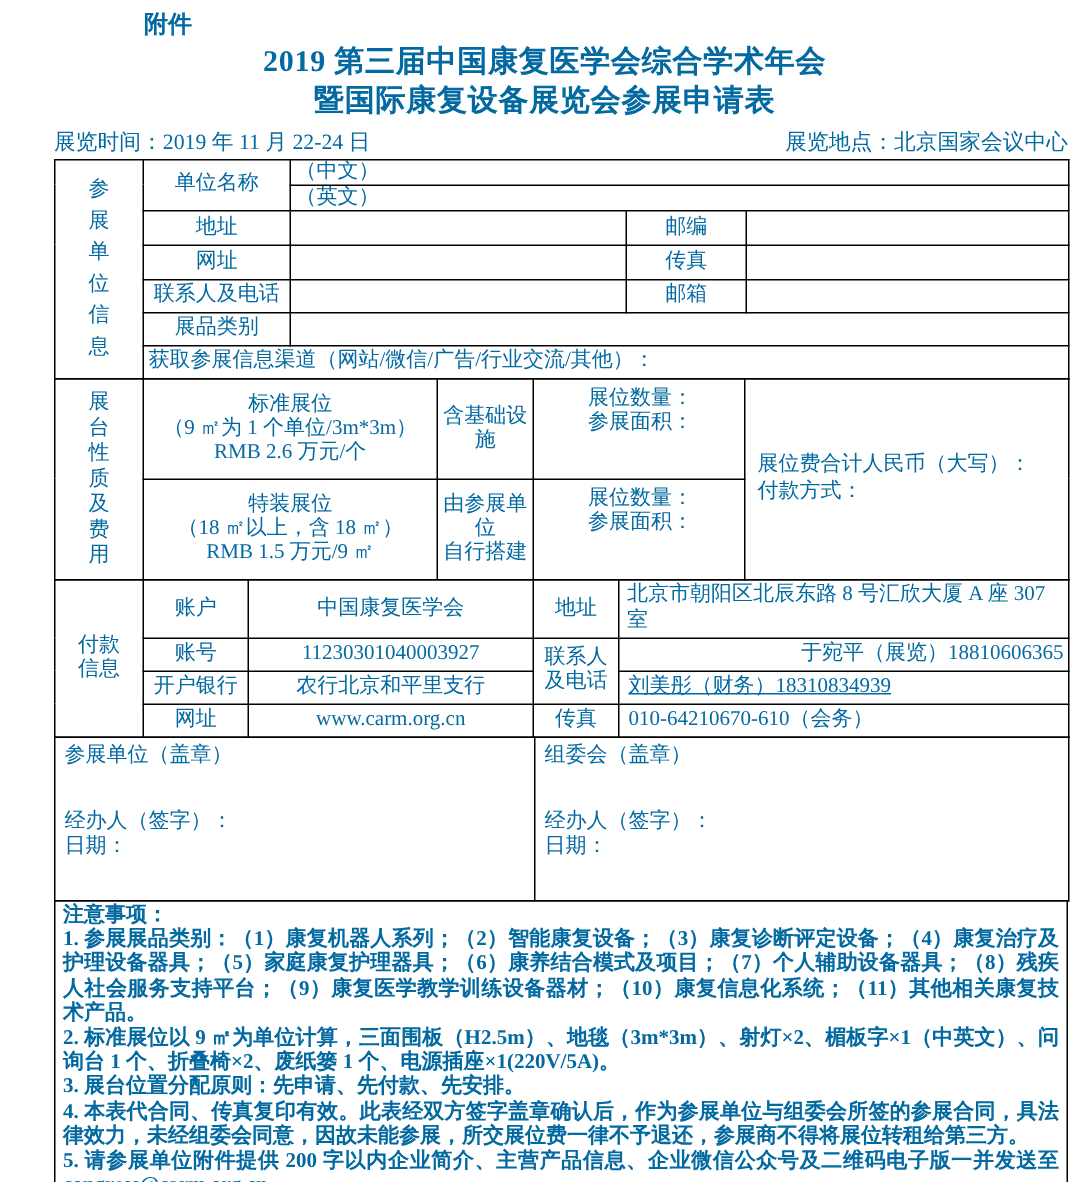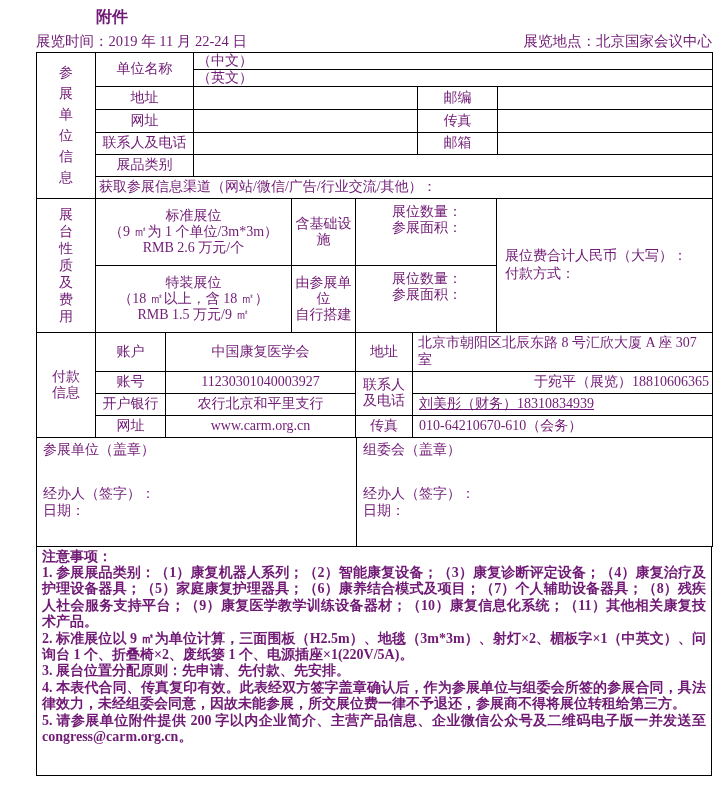--- a/index.html
+++ b/index.html
@@ -1,18 +1,18 @@
 <!DOCTYPE html>
 <html><head>
 <meta charset="utf-8">
 <style>
   html,body { margin:0; padding:0; background:#fff; }
   .page {
     position:relative; width:726px; height:788px; background:#ffffff;
-    color:#701a75; font-family:"Liberation Serif","DejaVu Serif",serif;
+    color:#0369a1; font-family:"Liberation Serif","DejaVu Serif",serif;
     overflow:hidden;
   }
   .attach { padding:8px 0 0 96px; font-size:16px; font-weight:bold; line-height:18px; }
   .title-line { text-align:center; font-size:20px; font-weight:bold; line-height:26px; letter-spacing:0.5px; }
   .title-block { margin-top:2px; }
   .meta-row {
     width:676px; margin:7px 0 3px 36px; display:flex;
     justify-content:space-between; font-size:14.5px; line-height:16px;
   }
   table { border-collapse:collapse; table-layout:fixed; width:676px; margin-left:36px; }
@@ -42,20 +42,24 @@
   }
   .notes-box div { font-size:14px; line-height:16.4px; text-align:justify;font-weight:bold; }
 </style>
 </head>
 <body>
 
 <div class="page">
 
   <div class="attach">附件</div>
 
+  <div class="title-block">
+    <div class="title-line">2019 第三届中国康复医学会综合学术年会</div>
+    <div class="title-line">暨国际康复设备展览会参展申请表</div>
+  </div>
 
   <div class="meta-row">
     <span>展览时间：2019 年 11 月 22-24 日</span>
     <span>展览地点：北京国家会议中心</span>
   </div>
 
   <table>
     <colgroup>
         <col style="width:59px">
         <col style="width:98px">

